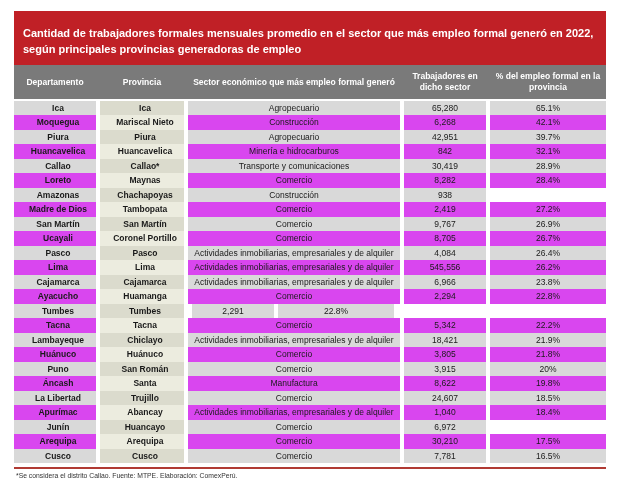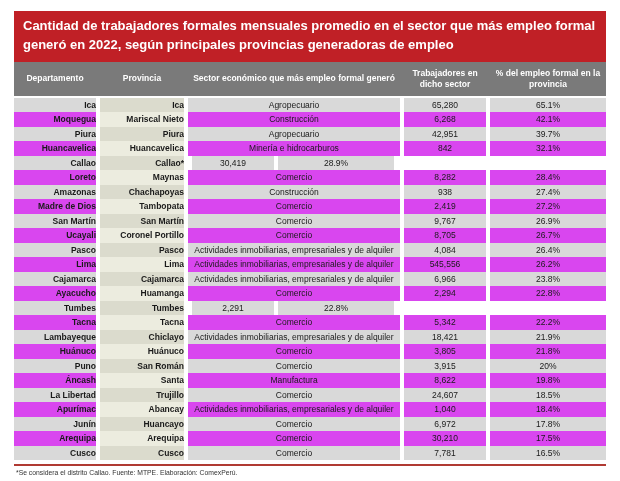--- a/index.html
+++ b/index.html
@@ -10,23 +10,23 @@
     color:#1a1a1a;
     overflow:hidden;
   }
   .wrap{margin:11px 14px 0 14px;width:592px;}
 
   
   .title-band{
     background:var(--accent,#c02026);
     color:#ffffff;
     font-weight:bold;
-    font-size:13px;
+    font-size:11px;
     line-height:1.45;
-    padding:6px 9px 7px 9px;
+    padding:15px 9px 7px 9px;
     box-sizing:border-box;
     min-height:43px;
   }
 
   
   .row{display:flex;align-items:stretch;}
   .col-dep{width:82px;}
   .col-prov{width:84px;}
   .col-sector{width:212px;}
   .col-trab{width:82px;}
@@ -52,21 +52,21 @@
 
   
   .tbody{margin-top:2px;}
   .trow{height:14.5px;font-size:8.5px;line-height:14.5px;}
   .trow .cell{
     box-sizing:border-box;
     white-space:nowrap;
     overflow:hidden;
     height:14.5px;
   }
-  .trow .cell.left{text-align:right;padding-left:6px;font-weight:bold;}
+  .trow .cell.left{text-align:center;padding-left:6px;font-weight:bold;}
   .trow .cell.center{text-align:center;}
   .trow .gap{background:#ffffff;}
   
   .trow.odd  .bg-std{background:var(--row-shade,#d9d9d9);}
   .trow.even .bg-std{background:#d946ef;}
   .trow.odd  .bg-prov{background:var(--prov-shade-odd,#dbdbcd);}
   .trow.even .bg-prov{background:var(--prov-shade-even,#ececе1);}
 
   
   .foot-line{
@@ -142,20 +142,21 @@
         <div class="gap"></div>
         <div class="cell col-trab bg-std center">842</div>
         <div class="gap"></div>
         <div class="cell col-pct bg-std center">32.1%</div>
       </div>
       <div class="row trow odd">
         <div class="cell col-dep bg-std left">Callao</div>
         <div class="gap"></div>
         <div class="cell col-prov bg-prov left">Callao*</div>
         <div class="gap"></div>
+        <div class="cell col-sector bg-std center">Transporte y comunicaciones</div>
         <div class="gap"></div>
         <div class="cell col-trab bg-std center">30,419</div>
         <div class="gap"></div>
         <div class="cell col-pct bg-std center">28.9%</div>
       </div>
       <div class="row trow even">
         <div class="cell col-dep bg-std left">Loreto</div>
         <div class="gap"></div>
         <div class="cell col-prov bg-prov left">Maynas</div>
         <div class="gap"></div>
@@ -167,21 +168,20 @@
       </div>
       <div class="row trow odd">
         <div class="cell col-dep bg-std left">Amazonas</div>
         <div class="gap"></div>
         <div class="cell col-prov bg-prov left">Chachapoyas</div>
         <div class="gap"></div>
         <div class="cell col-sector bg-std center">Construcción</div>
         <div class="gap"></div>
         <div class="cell col-trab bg-std center">938</div>
         <div class="gap"></div>
-        <div class="cell col-pct bg-std center">27.4%</div>
       </div>
       <div class="row trow even">
         <div class="cell col-dep bg-std left">Madre de Dios</div>
         <div class="gap"></div>
         <div class="cell col-prov bg-prov left">Tambopata</div>
         <div class="gap"></div>
         <div class="cell col-sector bg-std center">Comercio</div>
         <div class="gap"></div>
         <div class="cell col-trab bg-std center">2,419</div>
         <div class="gap"></div>
@@ -342,21 +342,20 @@
       </div>
       <div class="row trow odd">
         <div class="cell col-dep bg-std left">Junín</div>
         <div class="gap"></div>
         <div class="cell col-prov bg-prov left">Huancayo</div>
         <div class="gap"></div>
         <div class="cell col-sector bg-std center">Comercio</div>
         <div class="gap"></div>
         <div class="cell col-trab bg-std center">6,972</div>
         <div class="gap"></div>
-        <div class="cell col-pct bg-std center">17.8%</div>
       </div>
       <div class="row trow even">
         <div class="cell col-dep bg-std left">Arequipa</div>
         <div class="gap"></div>
         <div class="cell col-prov bg-prov left">Arequipa</div>
         <div class="gap"></div>
         <div class="cell col-sector bg-std center">Comercio</div>
         <div class="gap"></div>
         <div class="cell col-trab bg-std center">30,210</div>
         <div class="gap"></div>

